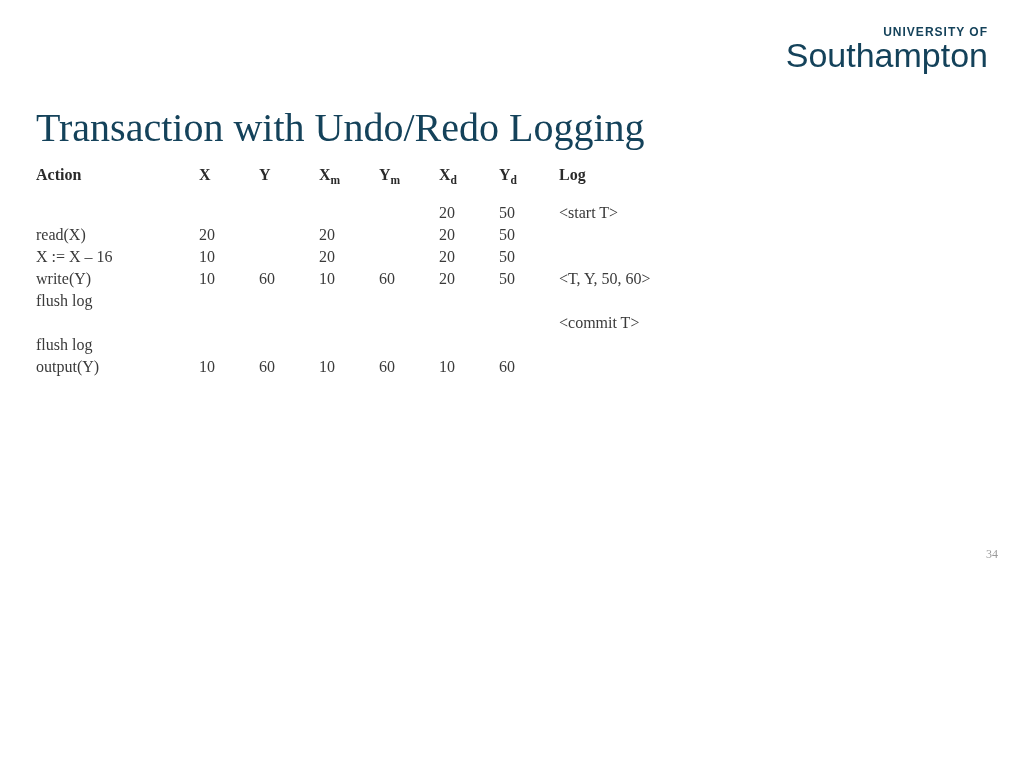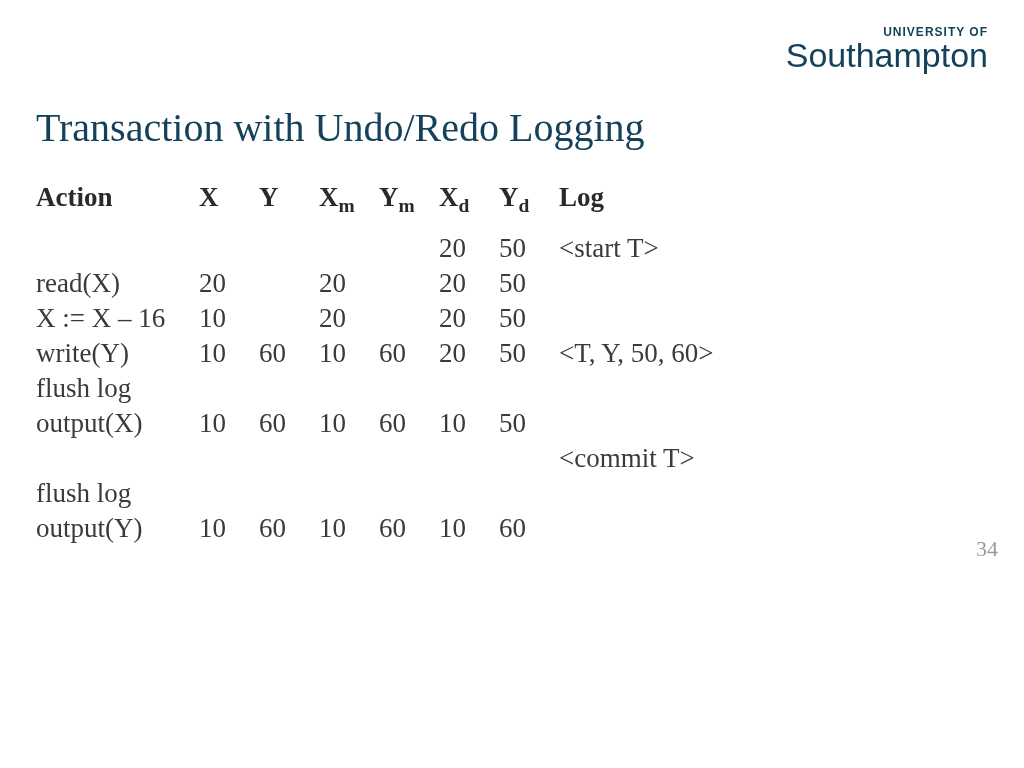--- a/index.html
+++ b/index.html
@@ -49,23 +49,23 @@
   .title {
     position: absolute;
     top: 104px;
     left: 36px;
     font-size: 40px;
     color: #14425a;
     font-weight: 400;
   }
   .table-wrap {
     position: absolute;
-    top: 182px;
+    top: 166px;
     left: 36px;
-    font-size: 27px;
+    font-size: 16px;
     color: #3a3a3a;
   }
   table {
     border-collapse: collapse;
   }
   th {
     text-align: left;
     font-weight: 700;
     padding: 0 8px 18px 8px;
     vertical-align: baseline;
@@ -81,21 +81,21 @@
   }
   td:first-child { padding-left: 0; }
   .col-action { width: 155px; }
   .col-num    { width: 60px; }
   .col-log    { width: 220px; }
   sub { font-size: 0.72em; vertical-align: sub; line-height: 0; }
   .pagenum {
     position: absolute;
     bottom: 18px;
     right: 26px;
-    font-size: 22px;
+    font-size: 12px;
     color: #9a9a9a;
   }
 </style>
 </head>
 <body>
 
 <div class="slide">
 
   <div class="logo">
     <div class="small">UNIVERSITY OF</div>
@@ -173,30 +173,20 @@
             <td>flush log</td>
             <td></td>
             <td></td>
             <td></td>
             <td></td>
             <td></td>
             <td></td>
             <td></td>
           </tr>
           <tr>
-            <td>output(X)</td>
-            <td>10</td>
-            <td>60</td>
-            <td>10</td>
-            <td>60</td>
-            <td>10</td>
-            <td>50</td>
-            <td></td>
-          </tr>
-          <tr>
             <td></td>
             <td></td>
             <td></td>
             <td></td>
             <td></td>
             <td></td>
             <td></td>
             <td>&lt;commit T&gt;</td>
           </tr>
           <tr>

